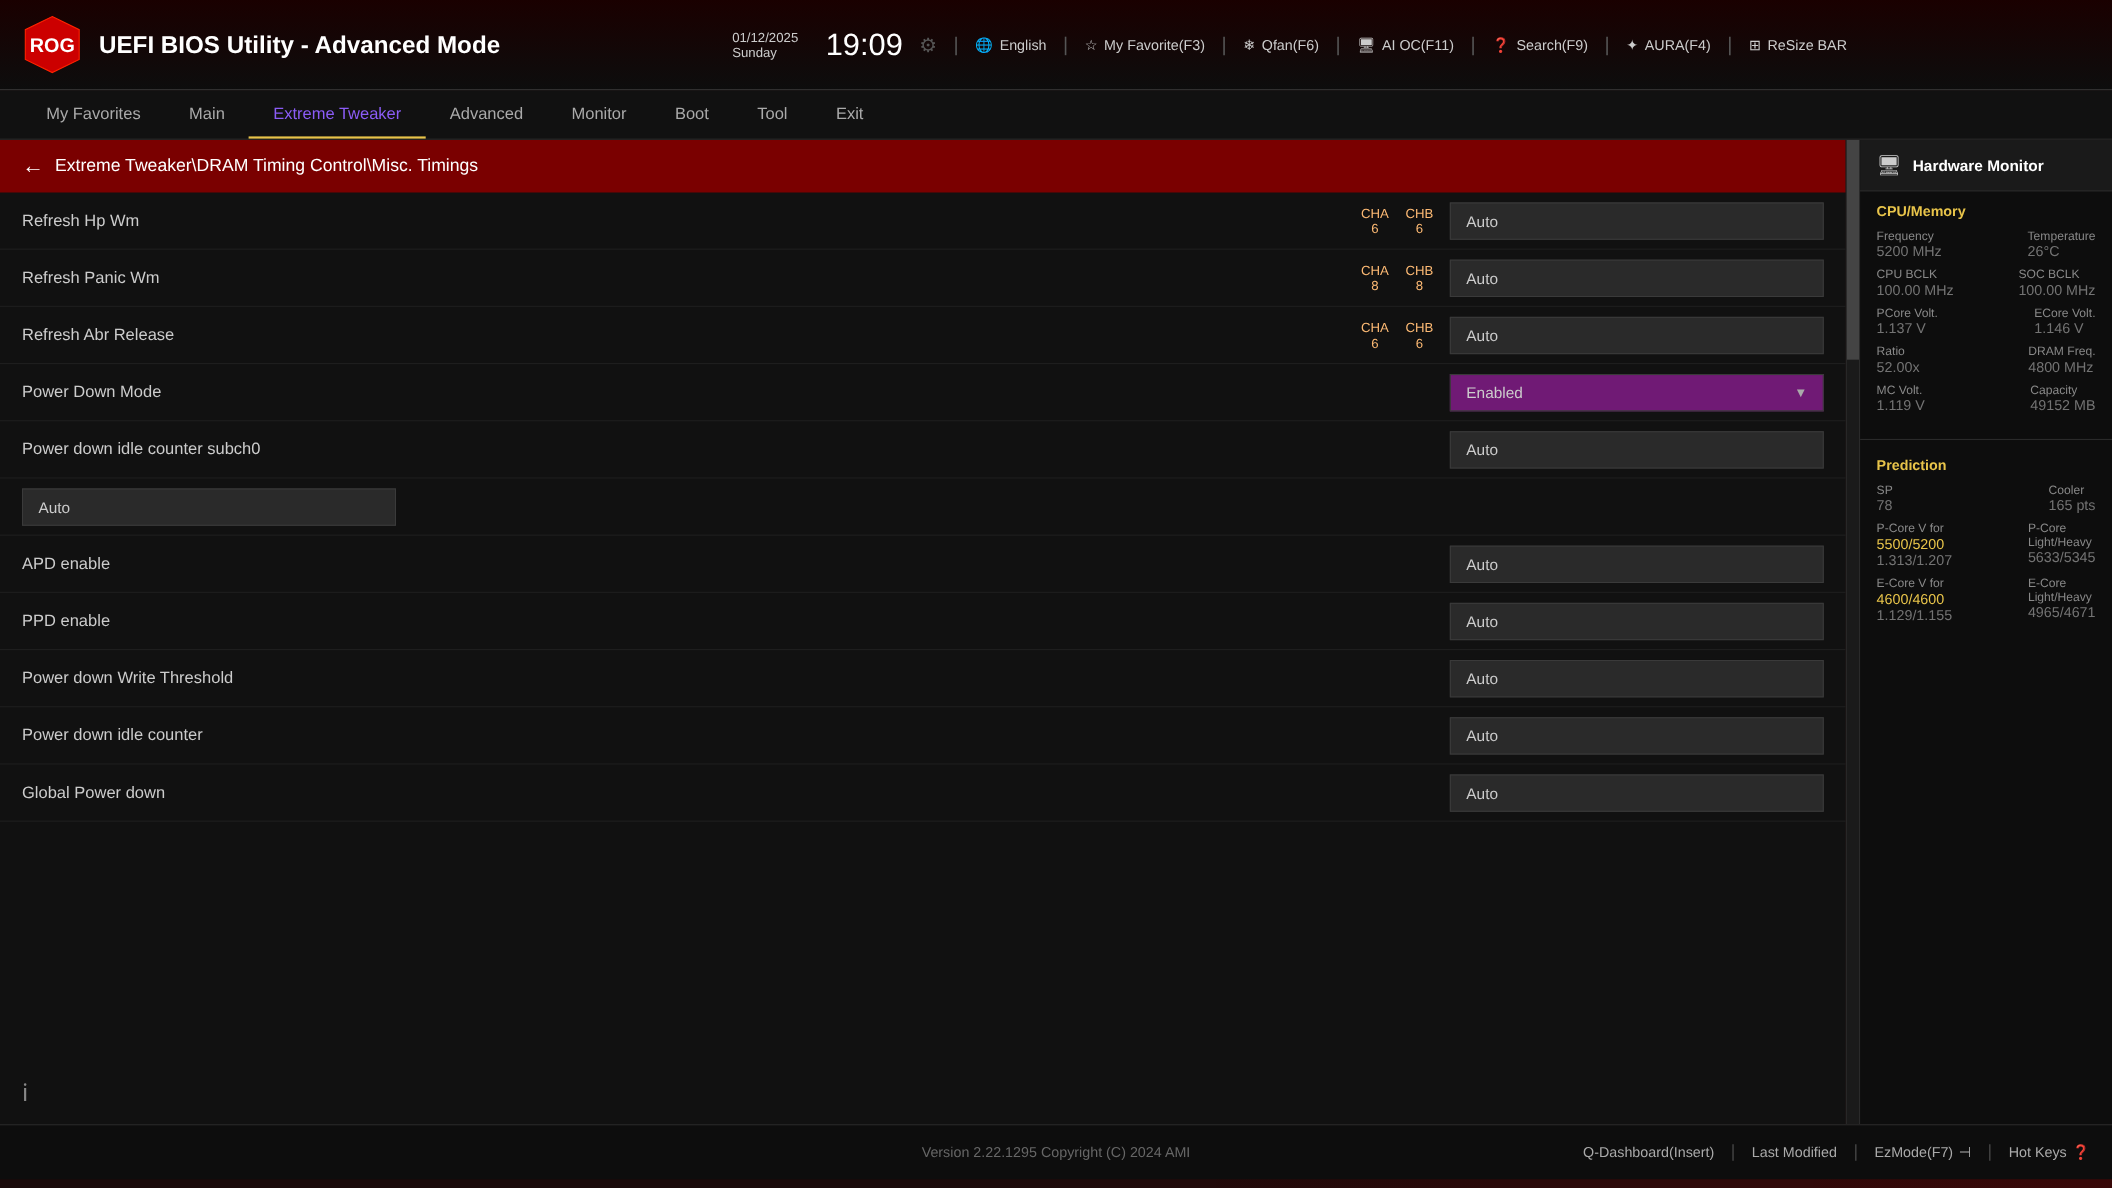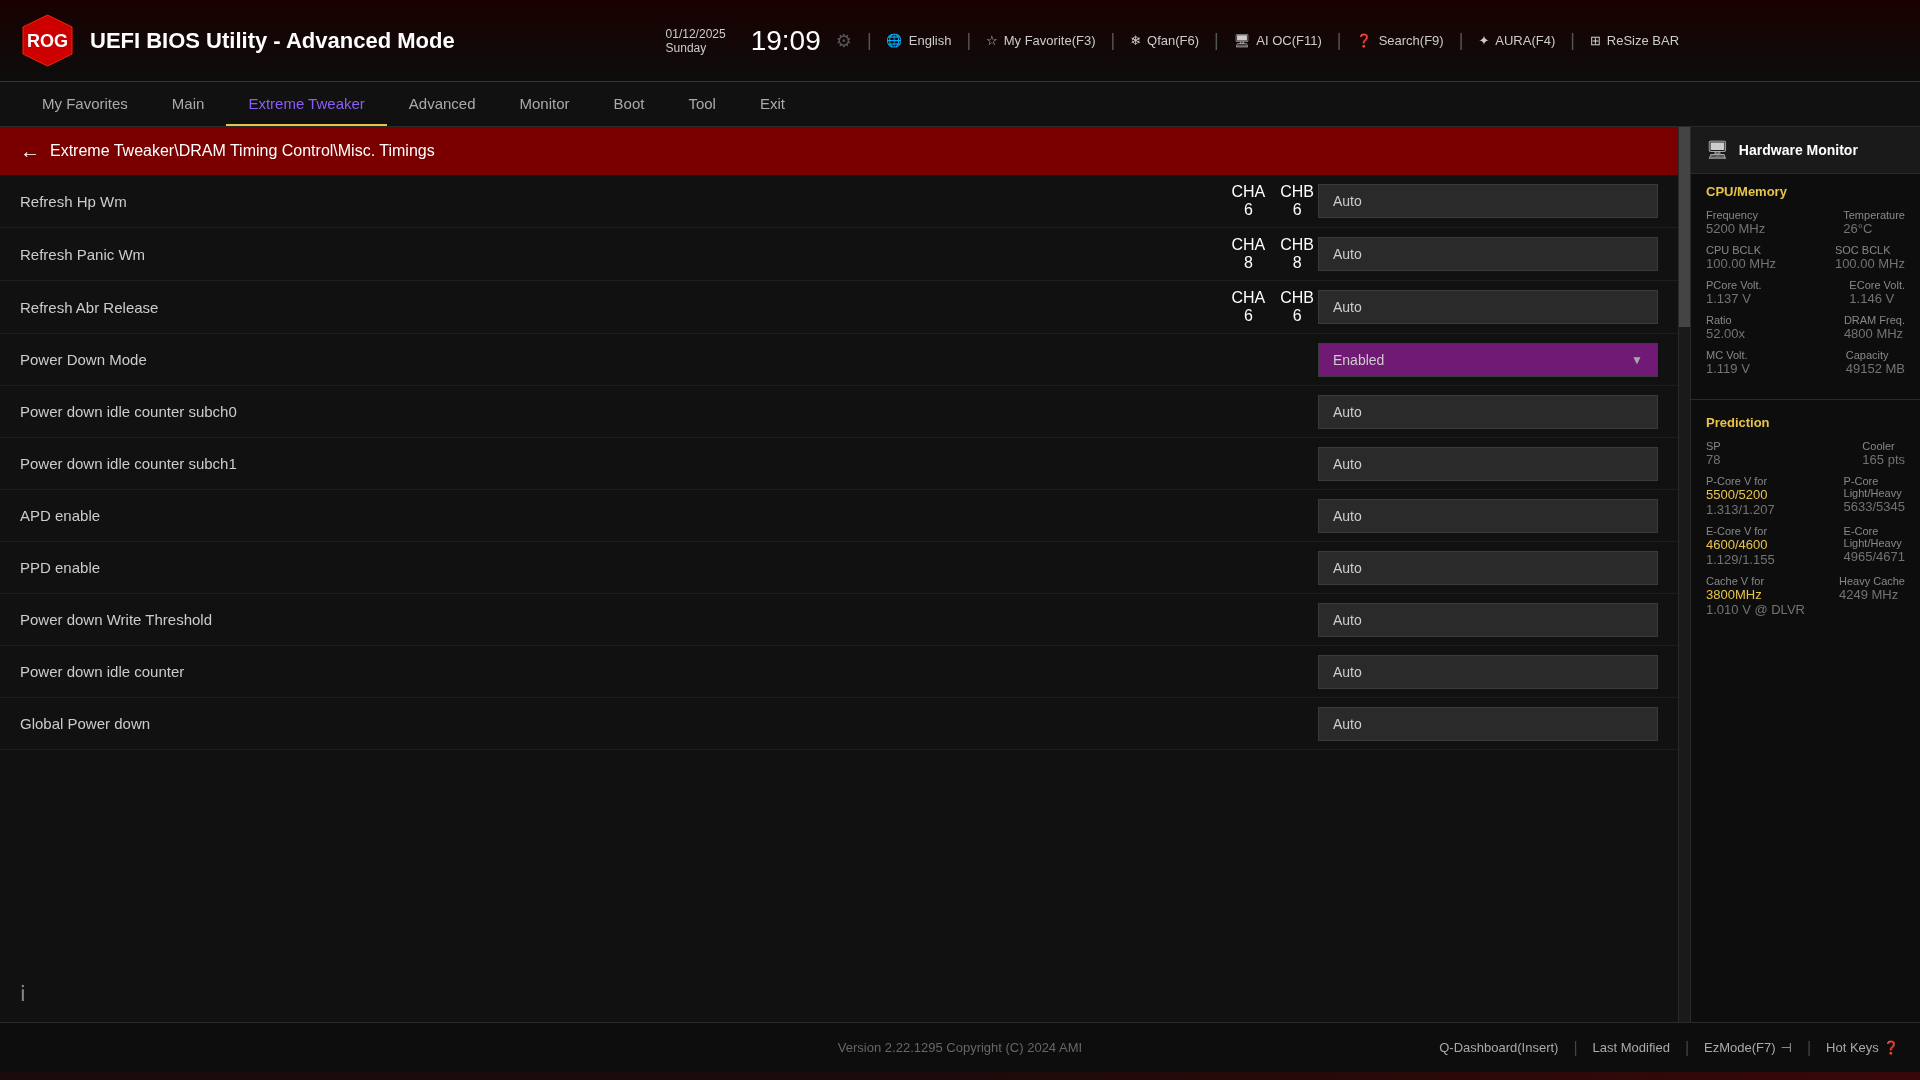--- a/index.html
+++ b/index.html
@@ -164,23 +164,23 @@
       border-bottom: 1px solid #1e1e1e;
     }
     .setting-label {
       flex: 1;
       color: #ccc;
       font-size: 15px;
     }
     .setting-channels {
       display: flex;
       gap: 15px;
-      margin-right: 4px;
-      font-size: 16px;
-      color: #ffffff;
+      margin-right: 15px;
+      font-size: 12px;
+      color: #fdba74;
       text-align: center;
     }
     .channel-group {
       display: flex;
       flex-direction: column;
       align-items: center;
     }
     .setting-control {
       width: 340px;
     }
@@ -485,21 +485,20 @@
       </div>
 
       <div class="setting-row">
         <span class="setting-label">Power down idle counter subch0</span>
         <div class="setting-control">
           <div class="auto-box">Auto</div>
         </div>
       </div>
 
       <div class="setting-row">
-        <span class="setting-label">Power down idle counter subch1</span>
         <div class="setting-control">
           <div class="auto-box">Auto</div>
         </div>
       </div>
 
       <div class="setting-row">
         <span class="setting-label">APD enable</span>
         <div class="setting-control">
           <div class="auto-box">Auto</div>
         </div>
@@ -642,31 +641,20 @@
           <span class="hw-label">E-Core V for</span>
           <span class="hw-value-highlight">4600/4600</span>
           <span class="hw-value">1.129/1.155</span>
         </div>
         <div class="hw-cell">
           <span class="hw-label">E-Core<br>Light/Heavy</span>
           <span class="hw-value">4965/4671</span>
         </div>
       </div>
 
-      <div class="hw-row">
-        <div class="hw-cell">
-          <span class="hw-label">Cache V for</span>
-          <span class="hw-value-highlight">3800MHz</span>
-          <span class="hw-value">1.010 V @ DLVR</span>
-        </div>
-        <div class="hw-cell">
-          <span class="hw-label">Heavy Cache</span>
-          <span class="hw-value">4249 MHz</span>
-        </div>
-      </div>
     </div>
   </div>
 </div>
 
 <div class="footer">
   <span class="footer-center">Version 2.22.1295 Copyright (C) 2024 AMI</span>
   <div class="footer-right">
     <span class="footer-btn">Q-Dashboard(Insert)</span>
     <span class="footer-sep">|</span>
     <span class="footer-btn">Last Modified</span>

